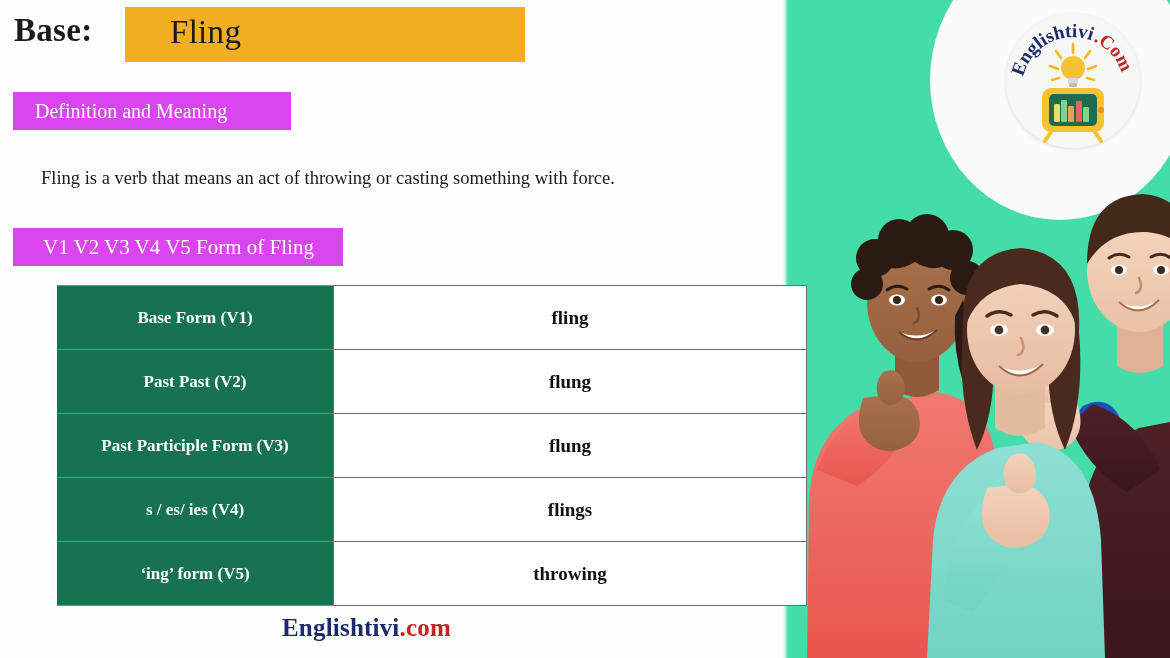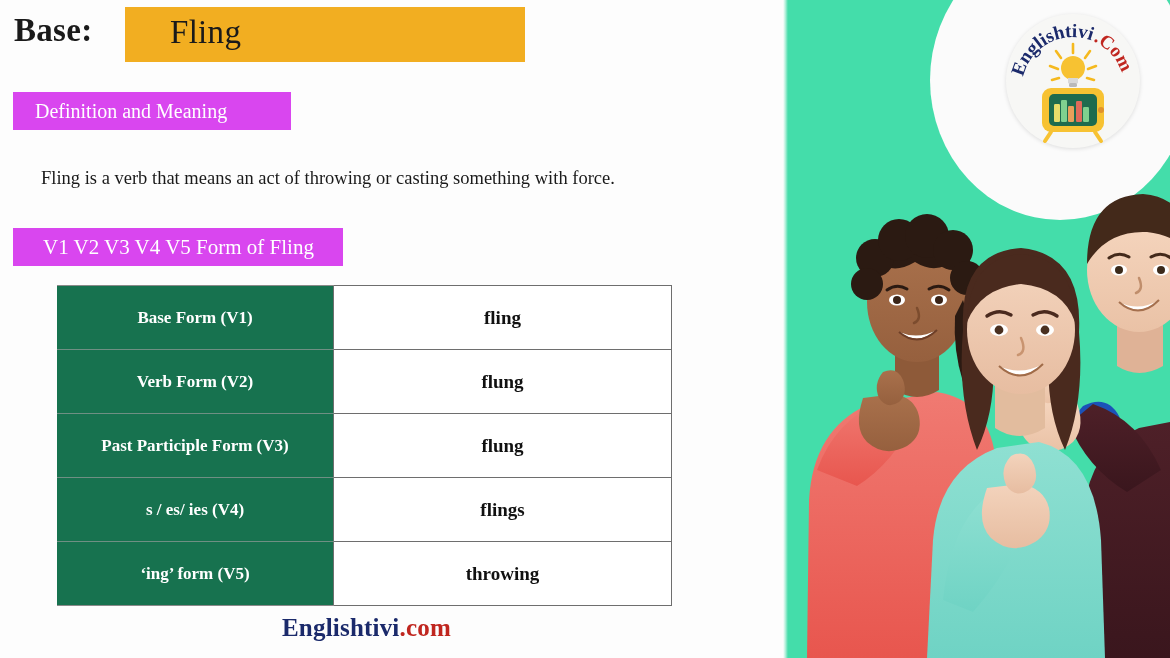--- a/index.html
+++ b/index.html
@@ -113,21 +113,21 @@
     color: #1a1a1a;
     white-space: nowrap;
     margin-left: 28px;
   }
 
   
   .vtable {
     position: absolute;
     left: 57px;
     top: 285px;
-    width: 615px;
+    width: 750px;
     border-collapse: collapse;
     table-layout: fixed;
   }
   .vtable td {
     height: 63px;
     padding: 0;
     vertical-align: middle;
   }
   .vtable .lbl {
     width: 276px;
@@ -332,21 +332,21 @@
 
   <div class="black-bar bar-forms">V1 V2 V3 V4 V5 Form of Fling</div>
 
   <table class="vtable">
     <tbody>
       <tr>
         <td class="lbl">Base Form (V1)</td>
         <td class="val">fling</td>
       </tr>
       <tr>
-        <td class="lbl">Verb Form (V2)</td>
+        <td class="lbl">Past Past (V2)</td>
         <td class="val">flung</td>
       </tr>
       <tr>
         <td class="lbl">Past Participle Form (V3)</td>
         <td class="val">flung</td>
       </tr>
       <tr>
         <td class="lbl">s / es/ ies (V4)</td>
         <td class="val">flings</td>
       </tr>

